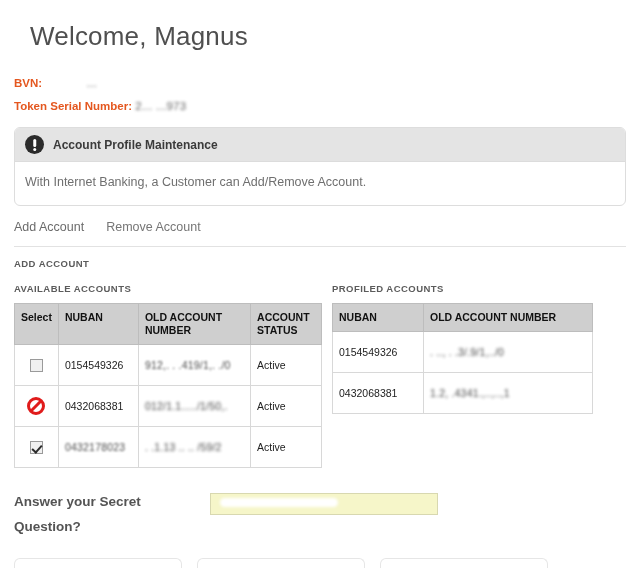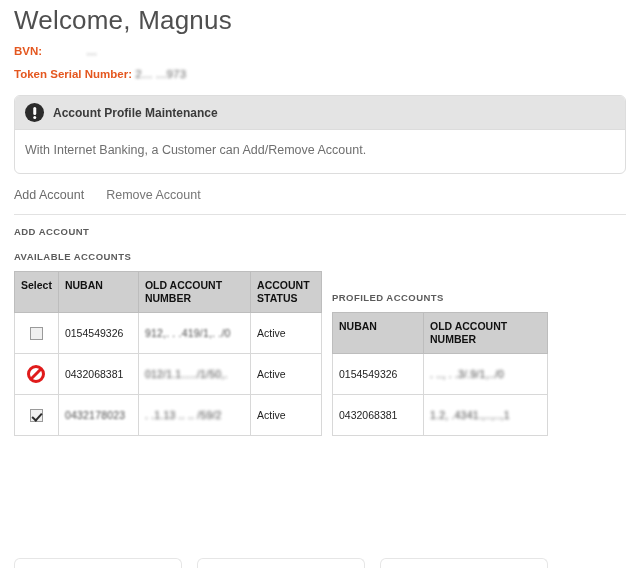--- a/index.html
+++ b/index.html
@@ -20,21 +20,21 @@
     padding: 0 14px;
     box-sizing: border-box;
     width: 640px;
   }
 
   
   .welcome-title {
     font-size: 26px;
     font-weight: 400;
     color: #4f4f4f;
-    margin: 0;
+    margin: 16px;
     padding: 6px 0 4px 0;
     line-height: 1.15;
     letter-spacing: .2px;
   }
   .meta-line {
     font-size: 11.5px;
     font-weight: bold;
     color: #e4571f;
     margin: 0;
     padding: 3px 0;
@@ -142,26 +142,26 @@
     font-size: 9.5px;
     font-weight: bold;
     letter-spacing: .45px;
     color: #5b5b5b;
     padding: 11px 0 0 0;
   }
 
   
   .tables-row {
     display: flex;
-    align-items: flex-end;
+    align-items: flex-start;
     padding-top: 14px;
     gap: 8px;
   }
   .table-col-left { width: 308px; flex: 0 0 auto; }
-  .table-col-right { width: 216px; flex: 0 0 auto; margin-left: 2px; }
+  .table-col-right { width: 261px; flex: 0 0 auto; margin-left: 2px; }
 
   .table-caption {
     font-size: 9.5px;
     font-weight: bold;
     letter-spacing: .45px;
     color: #5b5b5b;
     padding-bottom: 9px;
   }
   table.acct {
     border-collapse: collapse;
@@ -419,20 +419,26 @@
             <td>
               <span class="blurred heavy">1.2, .4341.,..,..,1</span>
             </td>
           </tr>
         </tbody>
       </table>
     </div>
 
   </div>
 
+  <div class="secret-row">
+    <div class="secret-label">Answer your Secret Question?</div>
+    <div class="secret-input">
+      <span class="smear"></span>
+    </div>
+  </div>
 
 
 </div>
 
 <div class="card-peeks">
   <div class="card-peek"></div>
   <div class="card-peek"></div>
   <div class="card-peek"></div>
 </div>
 

